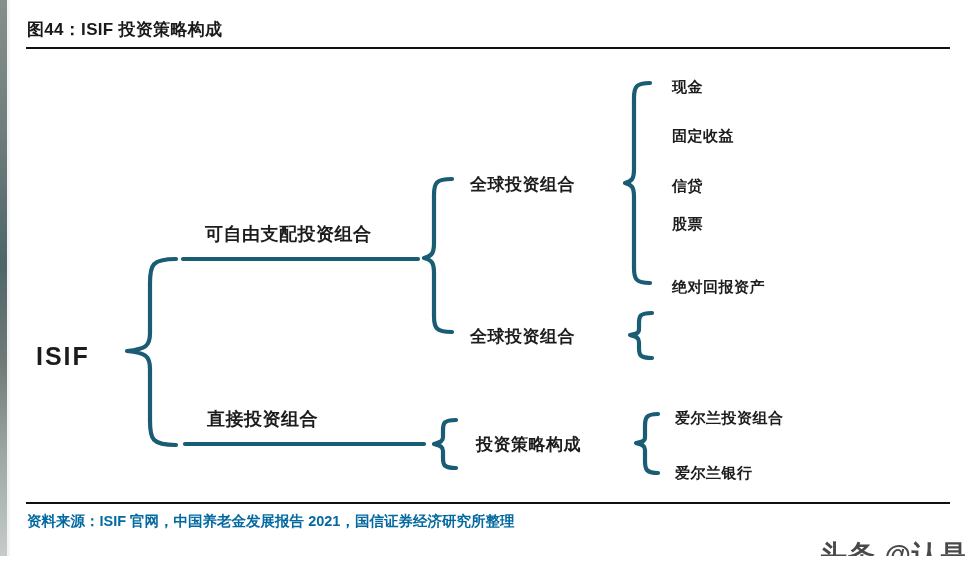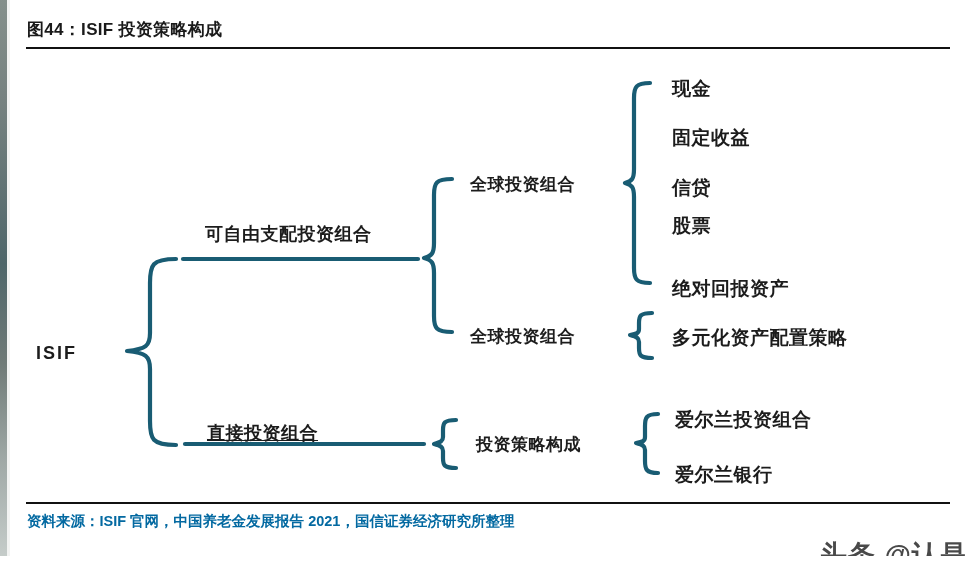--- a/index.html
+++ b/index.html
@@ -89,36 +89,36 @@
   }
 
   
   .node {
     position: absolute;
     color: #1c1c1c;
     white-space: nowrap;
     line-height: 1;
   }
   .node-root {
-    font-size: 18px;
+    font-size: 25px;
     font-weight: bold;
     letter-spacing: 2px;
   }
   .node-l2 {
     font-size: 18px;
     font-weight: bold;
     letter-spacing: .5px;
   }
   .node-l3 {
     font-size: 17px;
     font-weight: bold;
     letter-spacing: .5px;
   }
   .node-leaf {
-    font-size: 19px;
+    font-size: 15px;
     font-weight: bold;
     letter-spacing: .5px;
   }
 
   
   .watermark {
     position: absolute;
     left: 820px;
     top: 537px;
     font-size: 27px;
@@ -203,33 +203,32 @@
           C 645 389 643 390 636 391
           C 643 393 645 394 645 398
           L 645 409
           C 645 417 646 421 658 421"></path>
       </g>
     </svg>
 
     <div class="node node-root" style="left:36px; top:292px;">ISIF</div>
 
     <div class="node node-l2" style="left:205px; top:173px;">可自由支配投资组合</div>
-    <div class="node node-l2" style="left:207px; top:372px;text-decoration:underline;">直接投资组合</div>
+    <div class="node node-l2" style="left:207px; top:358px;">直接投资组合</div>
 
     <div class="node node-l3" style="left:470px; top:124px;">全球投资组合</div>
     <div class="node node-l3" style="left:470px; top:276px;">全球投资组合</div>
     <div class="node node-l3" style="left:476px; top:384px;">投资策略构成</div>
 
     <div class="node node-leaf" style="left:672px; top:27px;">现金</div>
     <div class="node node-leaf" style="left:672px; top:76px;">固定收益</div>
     <div class="node node-leaf" style="left:672px; top:126px;">信贷</div>
     <div class="node node-leaf" style="left:672px; top:164px;">股票</div>
     <div class="node node-leaf" style="left:672px; top:227px;">绝对回报资产</div>
 
-    <div class="node node-leaf" style="left:672px; top:276px;">多元化资产配置策略</div>
 
     <div class="node node-leaf" style="left:675px; top:358px;">爱尔兰投资组合</div>
     <div class="node node-leaf" style="left:675px; top:413px;">爱尔兰银行</div>
   </div>
 
   <div class="rule-bottom"></div>
   <div class="source">资料来源：ISIF 官网，中国养老金发展报告 2021，国信证券经济研究所整理</div>
 
   <div class="watermark">头条 @认是</div>
 </div>

